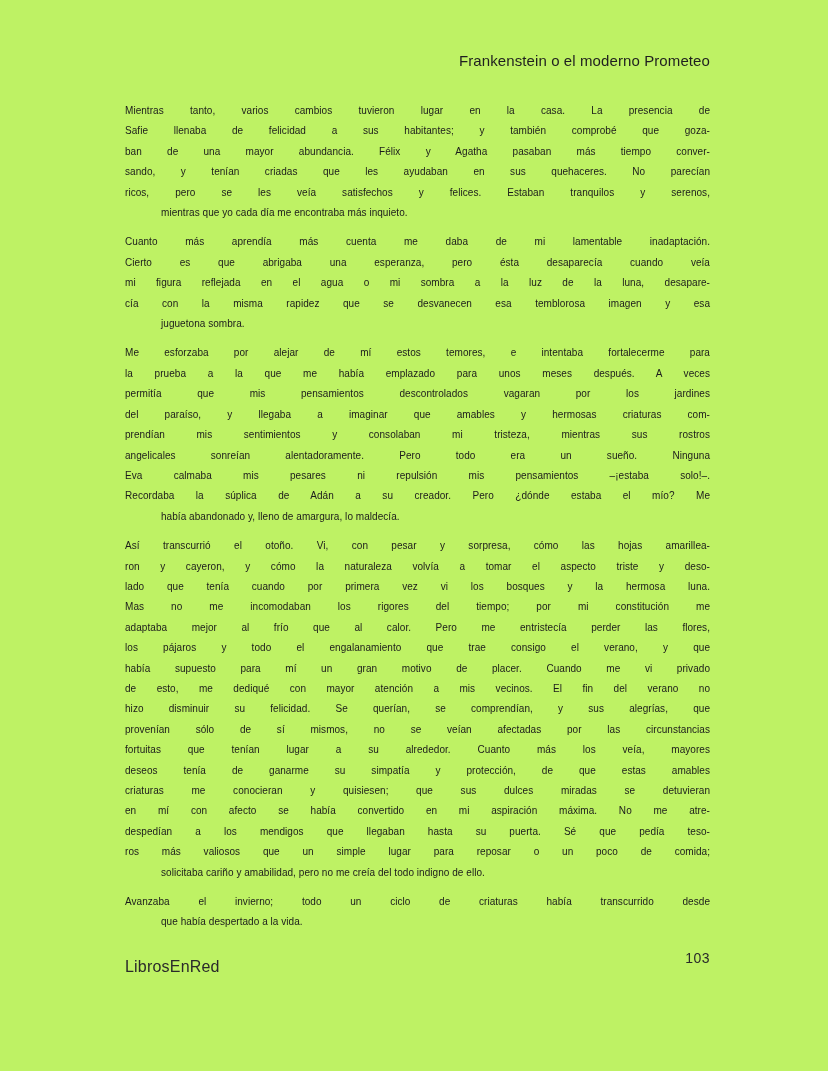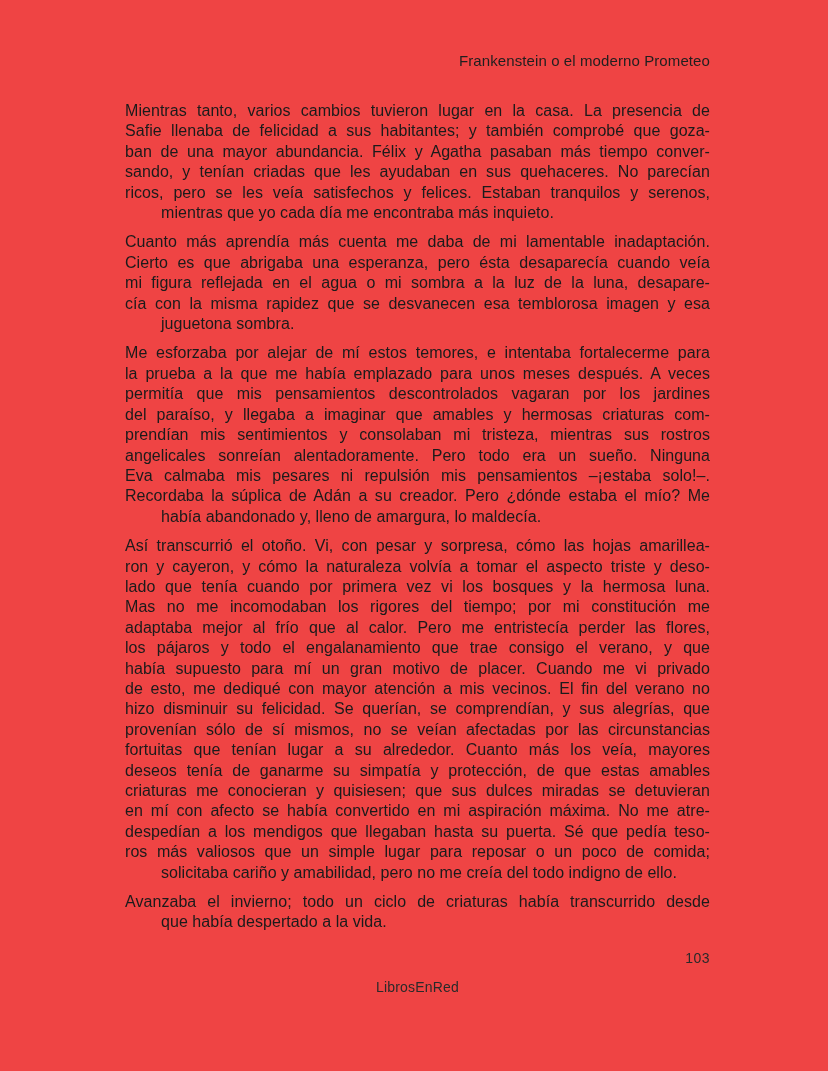--- a/index.html
+++ b/index.html
@@ -13,41 +13,41 @@
     font-family: "Liberation Sans", "DejaVu Sans", sans-serif;
     color: #1c1c1c;
     position: relative;
     overflow: hidden;
   }
   .page {
     position: absolute;
     top: 0; left: 0;
     width: 828px;
     height: 1071px;
-    background: #ef4444;
+    background: #bef264;
   }
   .running-header {
     position: absolute;
     top: 52px;
     left: 125px;
     width: 585px;
     text-align: right;
     font-size: 15px;
     color: #1f1f1f;
     letter-spacing: 0.1px;
   }
   .textblock {
     position: absolute;
     top: 101px;
     left: 125px;
     width: 585px;
   }
   .para {
     margin: 0 0 9px 0;
-    font-size: 16px;
+    font-size: 10px;
     line-height: 20.4px;
     color: #1b1b1b;
     letter-spacing: 0.05px;
   }
   .line {
     text-align: justify;
     text-align-last: justify;
     white-space: normal;
   }
   .line.last {
@@ -60,25 +60,25 @@
     top: 950px;
     left: 125px;
     width: 585px;
     text-align: right;
     font-size: 14px;
     color: #2a2a2a;
     letter-spacing: 0.5px;
   }
   .footer-publisher {
     position: absolute;
-    top: 979px;
+    top: 958px;
     left: 125px;
     width: 585px;
-    text-align: center;
-    font-size: 14px;
+    text-align: left;
+    font-size: 16px;
     color: #2a2a2a;
     letter-spacing: 0.2px;
   }
 </style>
 </head>
 <body>
 
 <div class="page">
 
   <div class="running-header">Frankenstein o el moderno Prometeo</div>

